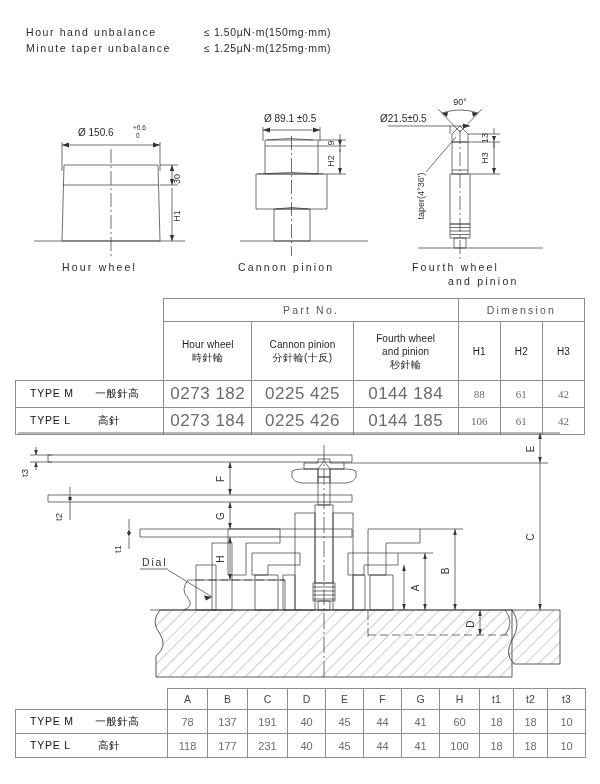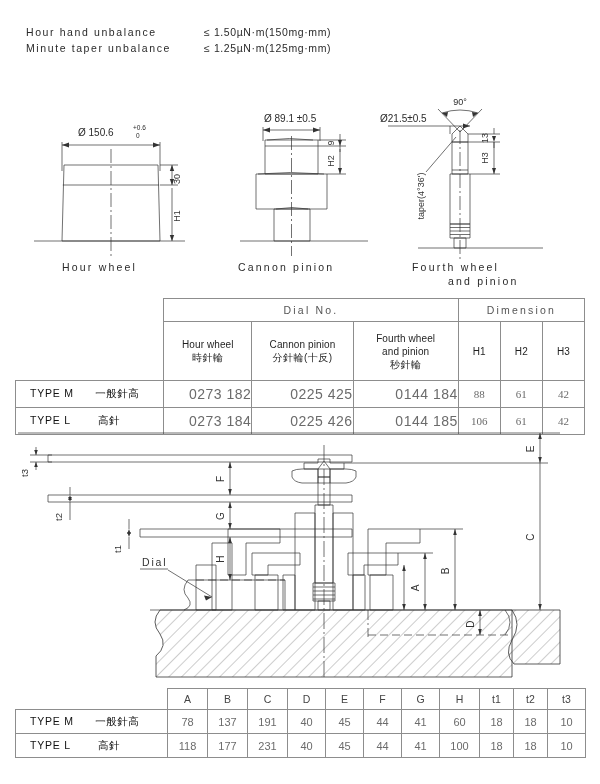--- a/index.html
+++ b/index.html
@@ -94,23 +94,22 @@
   #table-parts .rowlabel {
     text-align: left;
     padding-left: 14px;
     font-size: 10.5px;
     letter-spacing: 0.8px;
     color: #111;
     height: 26px;
   }
   #table-parts .cellnum {
     color: #6b6b6b;
-    font-size: 14px;
+    font-size: 17px;
     letter-spacing: 0.5px;
-    text-align: right;
   }
   #table-parts .dimnum {
     color: #6b6b6b;
     font-size: 11px;
     font-family: Liberation Serif, serif;
   }
   .jp { letter-spacing: 0.5px; }
 
   #table-dims {
     left: 15px; top: 688px; width: 570px;
@@ -300,21 +299,21 @@
       <col style="width:88px">
       <col style="width:101px">
       <col style="width:105px">
       <col style="width:42px">
       <col style="width:42px">
       <col style="width:42px">
     </colgroup>
     <tbody>
       <tr>
         <td class="blank-cell" rowspan="2"></td>
-        <td class="grp-head" colspan="3">Dial No.</td>
+        <td class="grp-head" colspan="3">Part No.</td>
         <td class="grp-head" colspan="3">Dimension</td>
       </tr>
       <tr>
         <td class="col-head">
           <div>Hour wheel</div>
           <div class="jp">時針輪</div>
         </td>
         <td class="col-head">
           <div>Cannon pinion</div>
           <div class="jp">分針輪(十反)</div>

